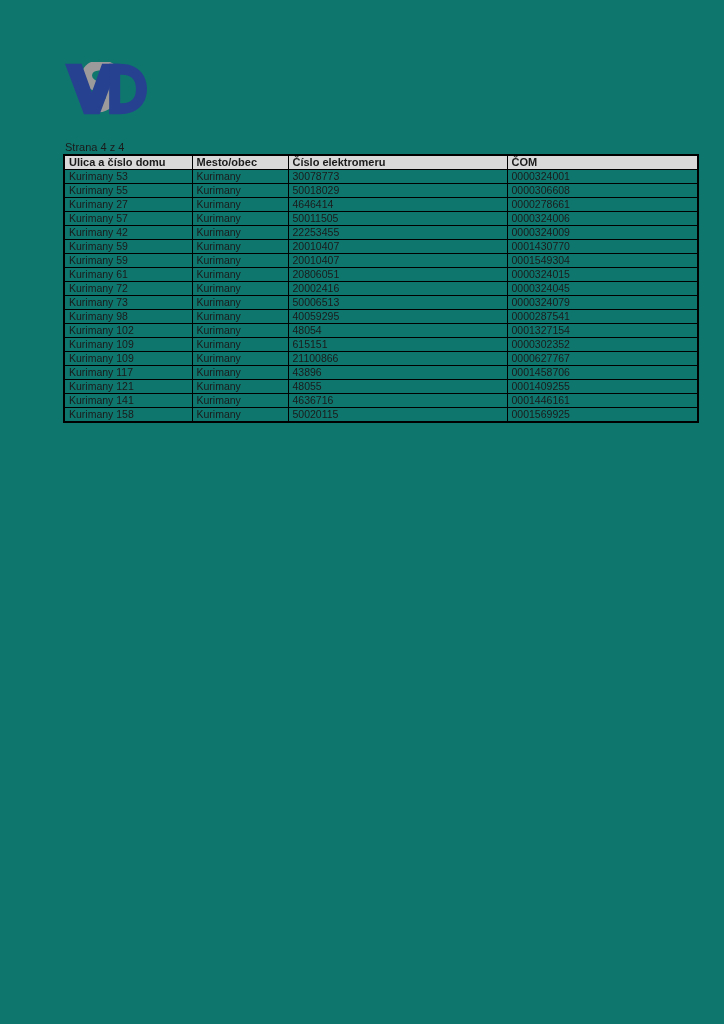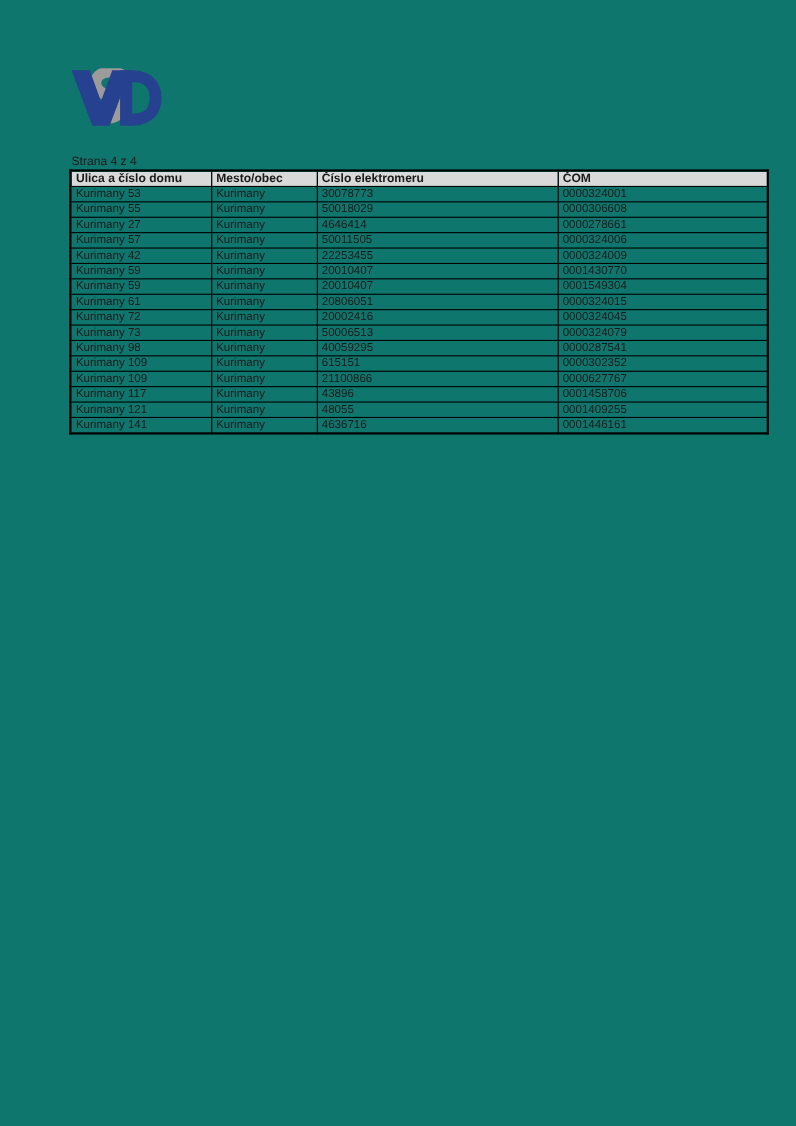--- a/index.html
+++ b/index.html
@@ -164,20 +164,26 @@
           <td>50006513</td>
           <td>0000324079</td>
         </tr>
         <tr>
           <td>Kurimany 98</td>
           <td>Kurimany</td>
           <td>40059295</td>
           <td>0000287541</td>
         </tr>
         <tr>
+          <td>Kurimany 102</td>
+          <td>Kurimany</td>
+          <td>48054</td>
+          <td>0001327154</td>
+        </tr>
+        <tr>
           <td>Kurimany 109</td>
           <td>Kurimany</td>
           <td>615151</td>
           <td>0000302352</td>
         </tr>
         <tr>
           <td>Kurimany 109</td>
           <td>Kurimany</td>
           <td>21100866</td>
           <td>0000627767</td>
@@ -193,16 +199,22 @@
           <td>Kurimany</td>
           <td>48055</td>
           <td>0001409255</td>
         </tr>
         <tr>
           <td>Kurimany 141</td>
           <td>Kurimany</td>
           <td>4636716</td>
           <td>0001446161</td>
         </tr>
+        <tr>
+          <td>Kurimany 158</td>
+          <td>Kurimany</td>
+          <td>50020115</td>
+          <td>0001569925</td>
+        </tr>
       </tbody>
   </table>
 
 </div>
 
 </body></html>

